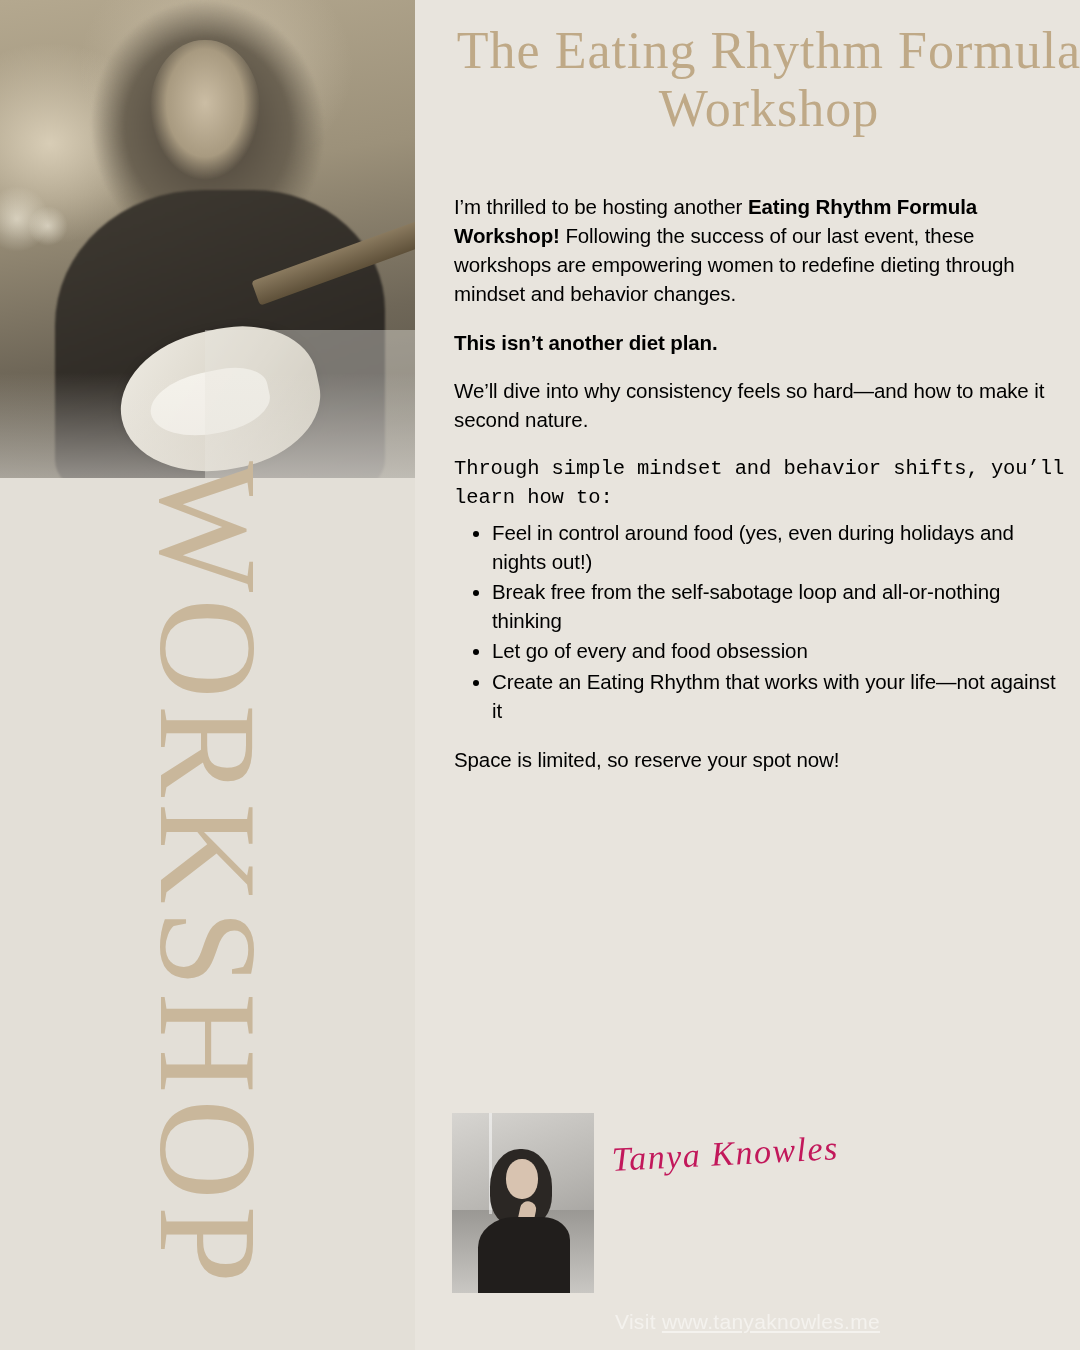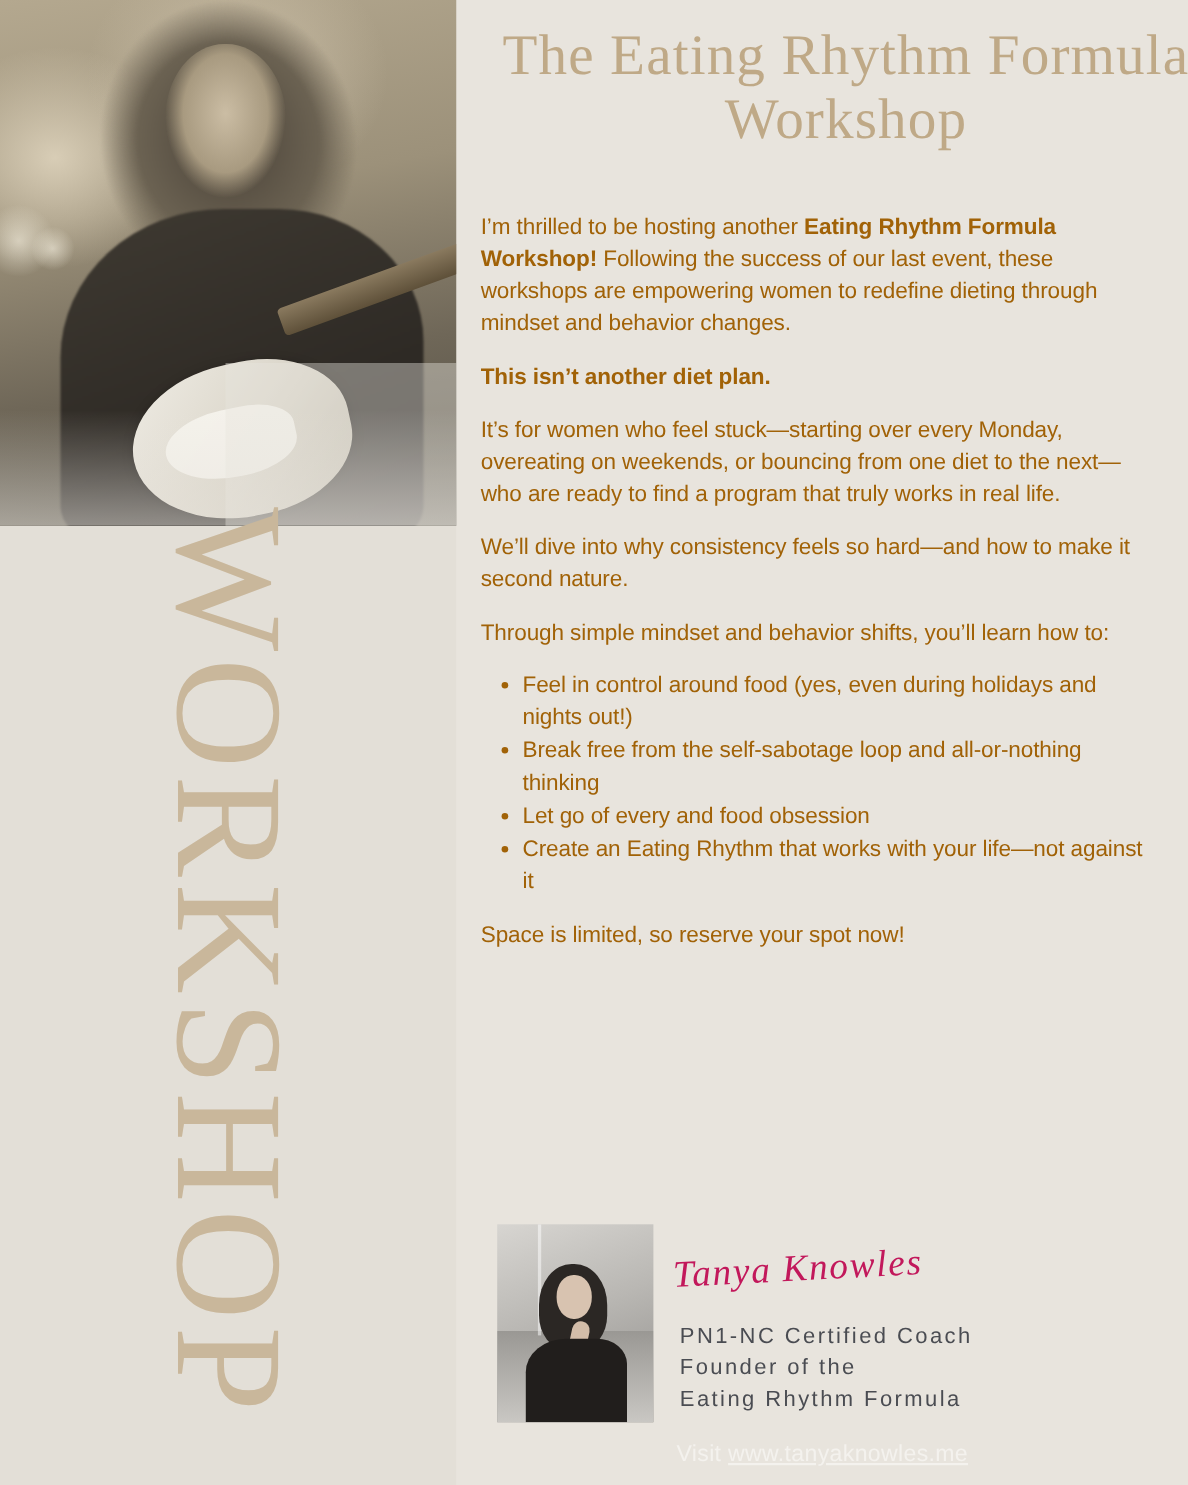--- a/index.html
+++ b/index.html
@@ -131,31 +131,31 @@
     font-family: "Liberation Serif", serif;
     font-weight: 400;
     font-size: 52px;
     line-height: 1.12;
     letter-spacing: 1px;
     color: #bfa987;
   }
 
   .body-wrap {
     position: absolute;
-    left: 22px; top: 192px;
+    left: 39px; top: 192px;
     width: 615px;
-    color: #a16207;
+    color: #000000;
     font-size: 20.5px;
     line-height: 1.42;
     letter-spacing: -0.1px;
   }
   .body-wrap p { margin-bottom: 20px; }
   .body-wrap p.tight { margin-bottom: 18px; }
   .body-wrap strong { font-weight: 700; }
-  .body-wrap .lead-in { margin-bottom: 18px; }
+  .body-wrap .lead-in { margin-bottom: 6px; font-family: Liberation Mono, monospace; }
   ul.benefits {
     margin: 0 0 20px 0;
     padding-left: 38px;
     list-style: disc;
   }
   ul.benefits li { margin-bottom: 1px; }
   p.cta { font-weight: 400; margin-bottom: 14px; }
 
   
   .sig-block {
@@ -252,21 +252,20 @@
   <div class="right-col">
 
     <div class="title">The Eating Rhythm Formula Workshop</div>
 
     <div class="body-wrap">
 
       <p><span>I’m thrilled to be hosting another </span><strong>Eating Rhythm Formula Workshop!</strong><span> Following the success of our last event, these workshops are empowering women to redefine dieting through mindset and behavior changes.</span></p>
 
       <p class="tight"><strong>This isn’t another diet plan.</strong></p>
 
-      <p>It’s for women who feel stuck—starting over every Monday, overeating on weekends, or bouncing from one diet to the next—who are ready to find a program that truly works in real life.</p>
 
       <p>We’ll dive into why consistency feels so hard—and how to make it second nature.</p>
 
       <p class="lead-in">Through simple mindset and behavior shifts, you’ll learn how to:</p>
 
       <ul class="benefits">
         <li>Feel in control around food (yes, even during holidays and nights out!)</li>
         <li>Break free from the self-sabotage loop and all-or-nothing thinking</li>
         <li>Let go of every and food obsession</li>
         <li>Create an Eating Rhythm that works with your life—not against it</li>
@@ -279,24 +278,19 @@
     <div class="sig-block">
       <div class="sig-photo">
         <div class="floor"></div>
         <div class="wall-line"></div>
         <div class="person-hair"></div>
         <div class="person-face"></div>
         <div class="person-arm"></div>
         <div class="person-body"></div>
       </div>
       <div class="sig-name">Tanya Knowles</div>
-      <div class="sig-role">
-        <div>PN1-NC Certified Coach</div>
-        <div>Founder of the</div>
-        <div>Eating Rhythm Formula</div>
-      </div>
     </div>
 
     <div class="footer">
       <span>Visit </span><span class="url">www.tanyaknowles.me</span>
     </div>
   </div>
 </div>
 
 </body></html>

